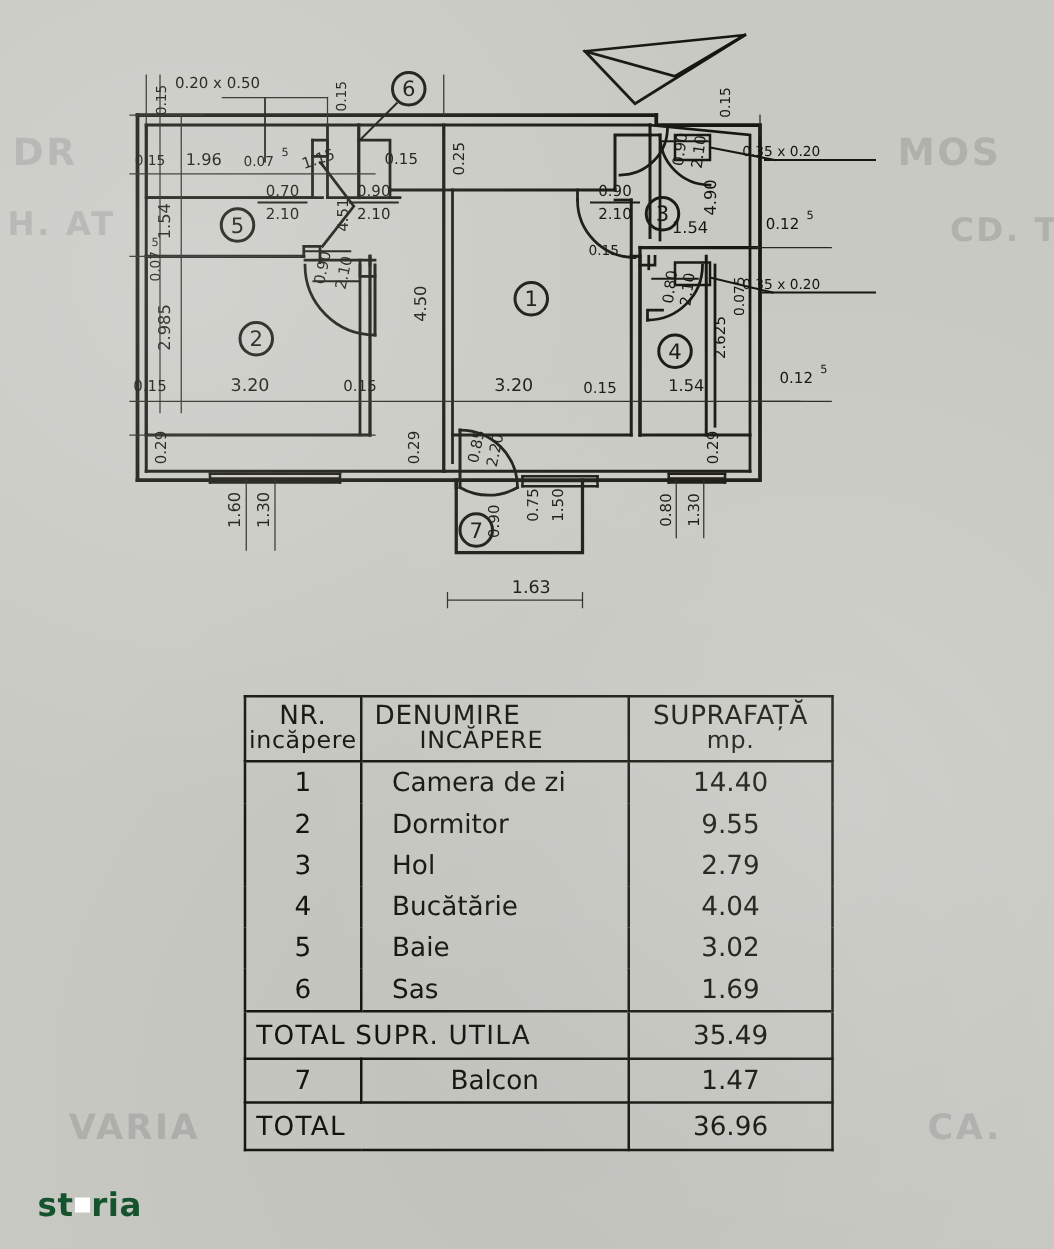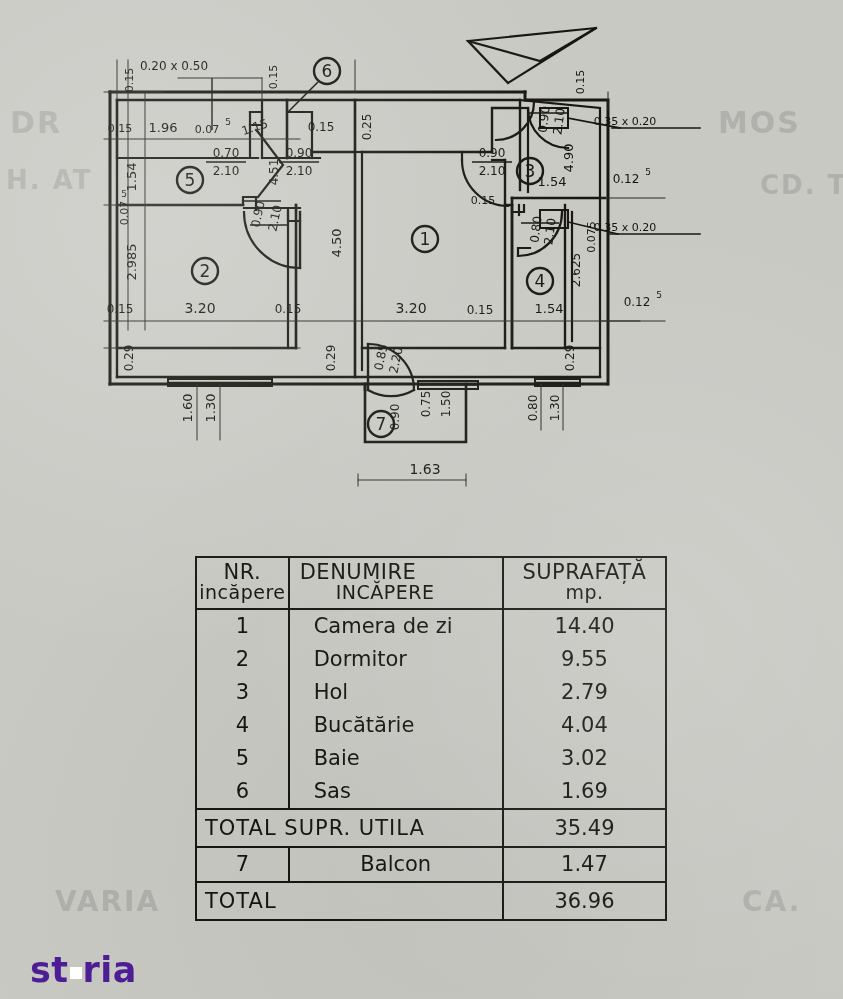--- a/index.html
+++ b/index.html
@@ -30,21 +30,21 @@
   .c-nr{width:92px;text-align:center;font-size:21px;height:33px;}
   .c-nm{width:208px;text-align:left;padding-left:24px;font-size:21px;}
   .c-sf{width:172px;text-align:center;font-size:21px;}
   .totrow td{font-size:21px;height:36px;}
   .tot-l{text-align:left;padding-left:8px;letter-spacing:1px;}
   .tot-v{text-align:center;}
   .hdsub{display:block;font-size:19px;}
   .hdsub2{display:block;font-size:19px;padding-left:36px;}
 
   #storia{position:absolute;left:30px;top:950px;font-family:"DejaVu Sans",sans-serif;
-    font-size:35px;font-weight:700;color:#4c1d95;letter-spacing:.5px;}
+    font-size:26px;font-weight:700;color:#14532d;letter-spacing:.5px;}
   #storia .sq{display:inline-block;width:12px;height:12px;background:#ffffff;
     margin:0 1px 1px 1px;vertical-align:2px;}
 </style>
 </head>
 <body>
 
 <div id="page">
 
   <div id="ghosts">
       <div class="ghost" style="left: 10px; top: 105px; font-size: 30px;">DR</div>

